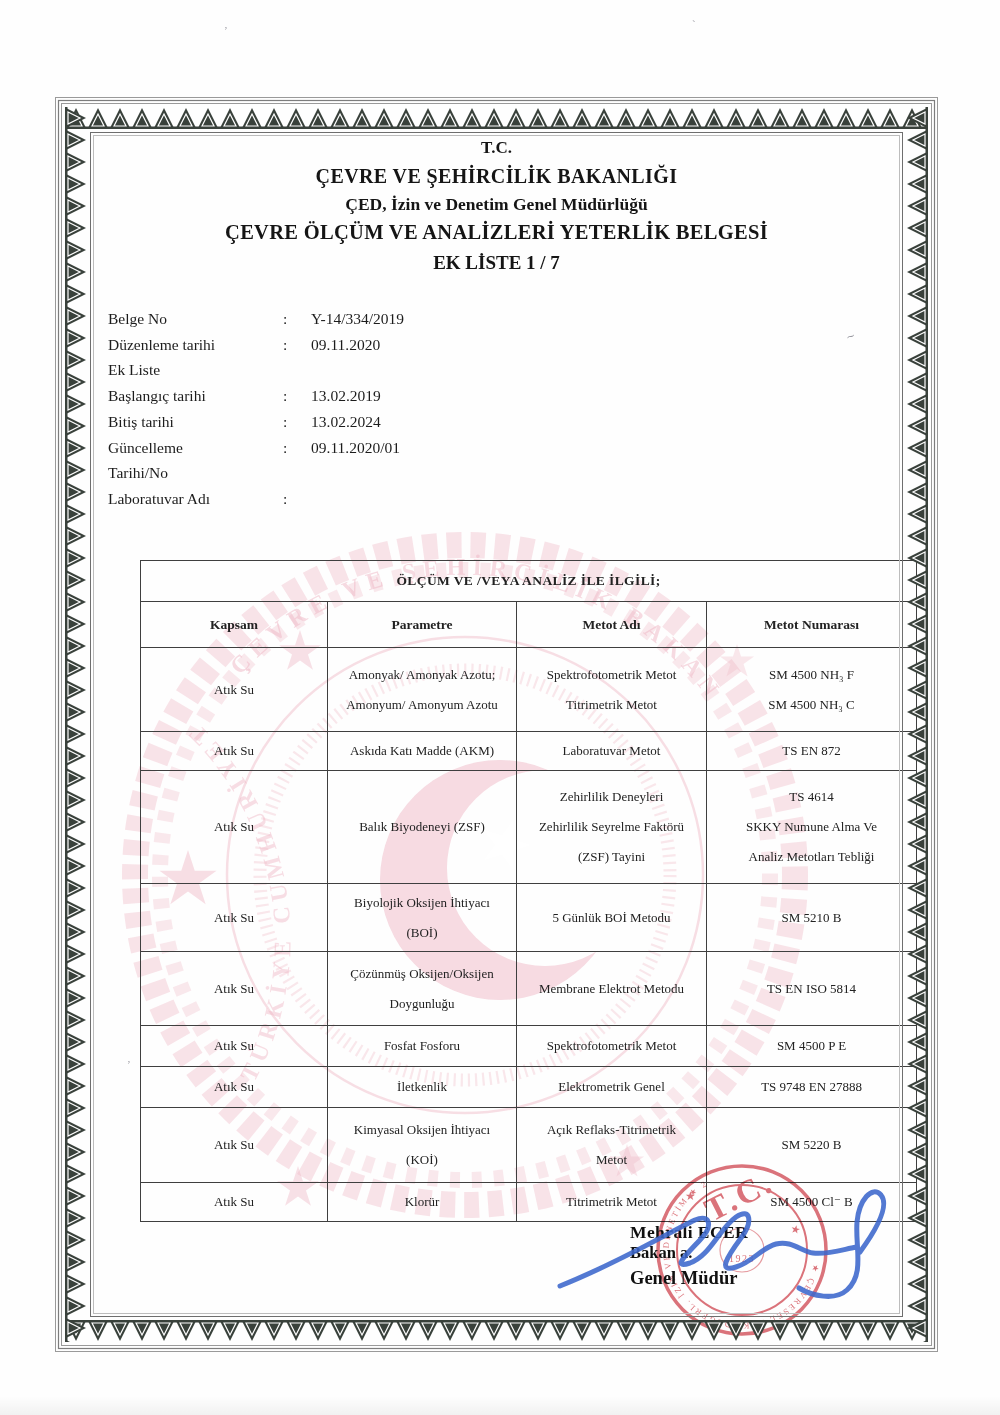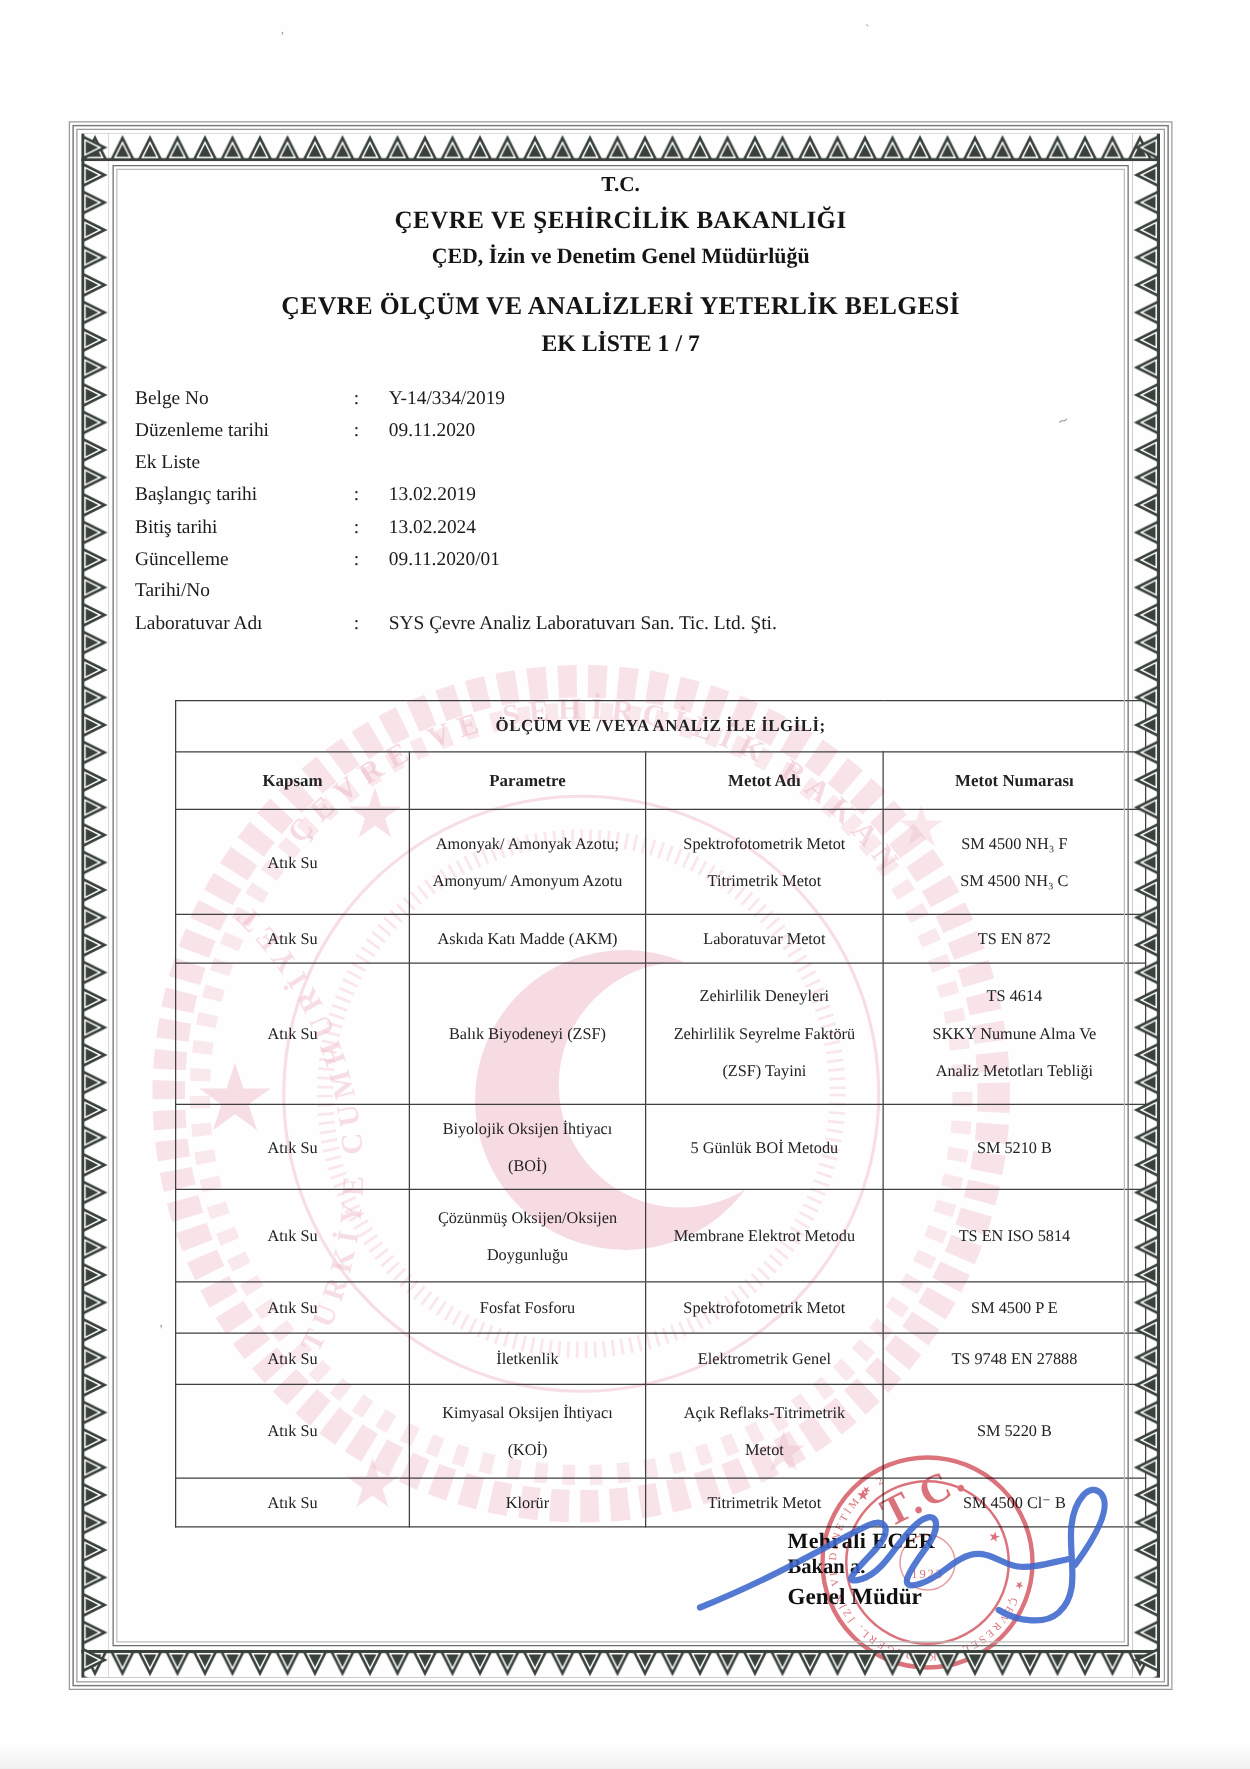--- a/index.html
+++ b/index.html
@@ -3,21 +3,21 @@
 <meta charset="utf-8">
 <style>
   html,body{margin:0;padding:0;background:#e9e9e9;}
   .page{position:relative;width:1000px;height:1415px;background:#fefefe;overflow:hidden;
         font-family:"Liberation Serif","DejaVu Serif",serif;color:#1c1c1c;}
   .abs{position:absolute;}
   
   .doc-header{left:90px;top:138px;width:813px;text-align:center;font-weight:bold;color:#151515;}
   .h-tc{font-size:17px;margin-bottom:7px;}
   .h-ministry{font-size:20px;letter-spacing:.4px;margin-bottom:6px;}
-  .h-dept{font-size:17.5px;margin-bottom:19px;}
+  .h-dept{font-size:17.5px;margin-bottom:6px;}
   .h-cert{font-size:20.5px;letter-spacing:.3px;margin-bottom:8px;text-align:center;}
   .h-ek{font-size:19px;}
   
   .meta{left:108px;top:306px;width:720px;font-size:15.5px;}
   .meta-row{display:flex;line-height:25.7px;}
   .meta-label{width:175px;}
   .meta-sep{width:28px;}
   .meta-value{flex:1;}
   
   .cert-table{position:absolute;left:140px;top:560px;border-collapse:collapse;table-layout:fixed;
@@ -128,21 +128,20 @@
       <span class="meta-value">09.11.2020/01</span>
     </div>
     <div class="meta-row">
       <span class="meta-label">Tarihi/No</span>
       <span class="meta-sep"></span>
       <span class="meta-value"></span>
     </div>
     <div class="meta-row">
       <span class="meta-label">Laboratuvar Adı</span>
       <span class="meta-sep">:</span>
-      <span class="meta-value">SYS Çevre Analiz Laboratuvarı San. Tic. Ltd. Şti.</span>
     </div>
   </div>
 
   <table class="cert-table layer-content">
     <colgroup>
         <col style="width:187px">
         <col style="width:189px">
         <col style="width:190px">
         <col style="width:210px">
       </colgroup>

